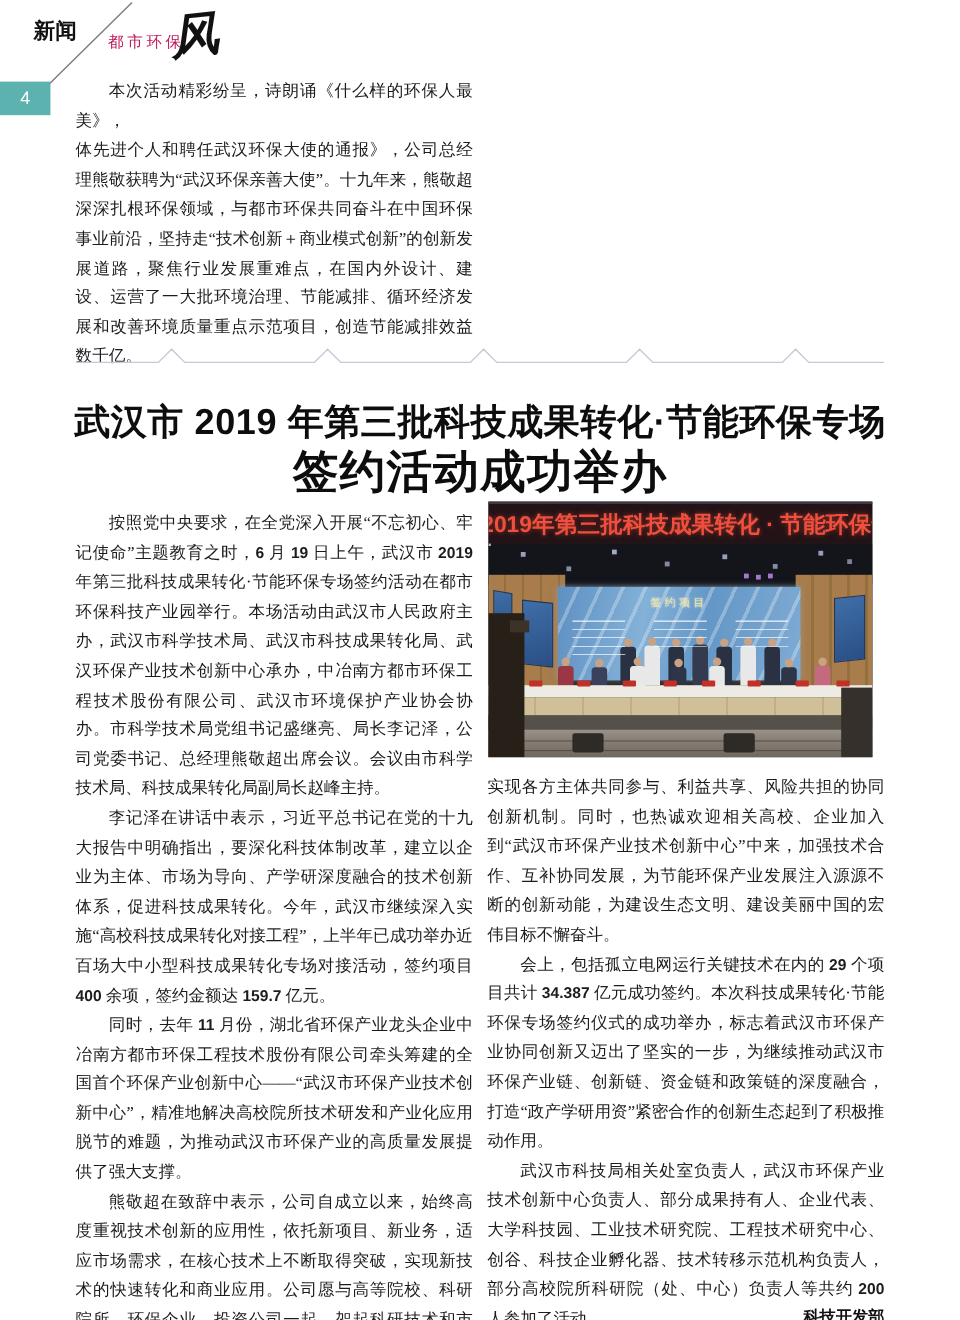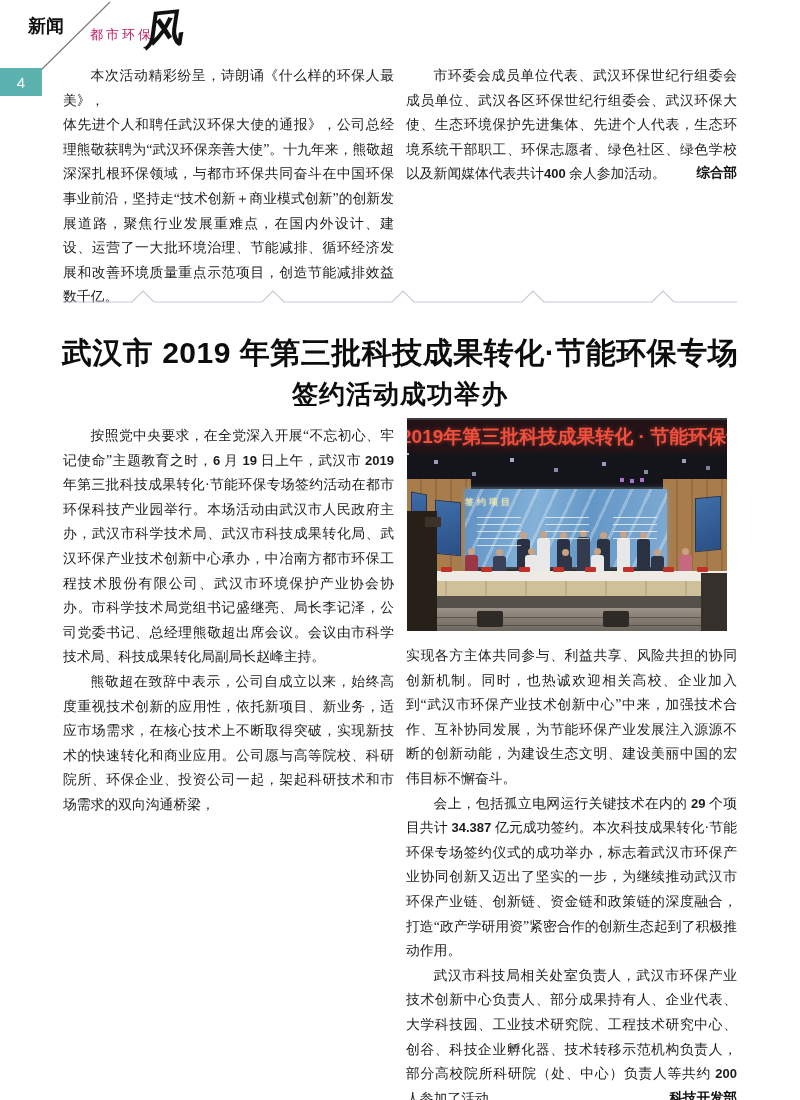--- a/index.html
+++ b/index.html
@@ -33,21 +33,21 @@
   .a2-left{left:63px;top:424px;}
   .a2-right{left:406px;top:418px;}
 
   
   .divider{position:absolute;left:63px;top:290px;}
 
   
   .headline{position:absolute;left:40px;top:331px;width:720px;text-align:center;
             font-family:"Liberation Sans","DejaVu Sans",sans-serif;font-weight:bold;color:#0d0d0d;}
   .headline .h1{font-size:30px;line-height:43px;letter-spacing:0.5px;}
-  .headline .h2{font-size:26px;line-height:41px;letter-spacing:1px;}
+  .headline .h2{font-size:38px;line-height:41px;letter-spacing:1px;}
 
   
   .photo{position:relative;width:320px;height:213px;margin-left:1px;overflow:hidden;background:#17171d;}
   .pho-banner{position:absolute;left:0;top:0;width:320px;height:33px;background:#231317;
               border-top:2px solid #3a3a40;overflow:hidden;display:flex;align-items:center;}
   .pho-banner span{white-space:nowrap;font-family:"Liberation Sans","DejaVu Sans",sans-serif;
               font-weight:bold;font-size:19px;color:#ef4f3c;margin-left:-6px;
               text-shadow:0 0 4px rgba(239,79,60,.55);}
   .scene{position:absolute;left:0;top:35px;width:320px;height:178px;background:#2a2722;}
   .ceiling{position:absolute;left:0;top:0;width:320px;height:34px;background:#14141b;}
@@ -64,21 +64,21 @@
   .side-screen{position:absolute;width:24px;height:52px;background:linear-gradient(160deg,#3f6ea8,#2a4f85);
         border:1px solid #1e3a63;}
   .ss-l1{left:28px;top:48px;transform:skewY(6deg);}
   .ss-l2{left:4px;top:40px;width:14px;height:40px;transform:skewY(10deg);}
   .ss-r1{left:288px;top:44px;transform:skewY(-6deg);}
   .big-screen{position:absolute;left:58px;top:36px;width:202px;height:78px;
         background:linear-gradient(100deg,#5e90c2 0%,#83b1d8 35%,#6497c6 60%,#7fabd4 100%);
         box-shadow:0 0 6px rgba(130,180,230,.5);}
   .big-screen::after{content:"";position:absolute;inset:0;
         background:repeating-linear-gradient(115deg,rgba(255,255,255,0) 0 14px,rgba(255,255,255,.28) 14px 17px);}
-  .screen-title{position:absolute;left:0;top:7px;width:100%;text-align:left;
+  .screen-title{position:absolute;left:0;top:7px;width:100%;text-align:center;
         font-family:"Liberation Sans","DejaVu Sans",sans-serif;font-size:9px;letter-spacing:3px;
         color:#f2e292;text-shadow:0 0 2px #fff;z-index:2;}
   .screen-lines{position:absolute;top:28px;width:44px;height:30px;z-index:2;opacity:.8;
         background:repeating-linear-gradient(180deg,rgba(255,255,255,.85) 0 1px,rgba(255,255,255,0) 1px 7px);}
   .sl1{left:12px;} .sl2{left:80px;height:22px;} .sl3{left:148px;height:22px;}
   .person{position:absolute;width:13px;border-radius:3px 3px 0 0;background:var(--c,#2a3143);}
   .person::before{content:"";position:absolute;left:3px;top:-7px;width:7px;height:7px;border-radius:50%;
         background:#c9a183;}
   .table{position:absolute;left:0;top:118px;width:320px;height:10px;background:#edebe3;z-index:5;}
   .table-front{position:absolute;left:0;top:128px;width:320px;height:15px;z-index:5;
@@ -105,37 +105,35 @@
   </svg>
   <div class="masthead-text">都市环保</div>
   <div class="masthead-calli">风</div>
   <div class="page-badge">4</div>
 
   <div class="col a1-left">
     <p class="body-p nb indent">本次活动精彩纷呈，诗朗诵《什么样的环保人最美》，</p>
     <p class="body-p nb">体先进个人和聘任武汉环保大使的通报》，公司总经理熊敬获聘为“武汉环保亲善大使”。十九年来，熊敬超深深扎根环保领域，与都市环保共同奋斗在中国环保事业前沿，坚持走“技术创新＋商业模式创新”的创新发展道路，聚焦行业发展重难点，在国内外设计、建设、运营了一大批环境治理、节能减排、循环经济发展和改善环境质量重点示范项目，创造节能减排效益数千亿。</p>
   </div>
   <div class="col a1-right">
-    <p class="body-p indent p-rel">
-      <span class="nb">市环委会成员单位代表、武汉环保世纪行组委会成员单位、武汉各区环保世纪行组委会、武汉环保大使、生态环境保护先进集体、先进个人代表，生态环境系统干部职工、环保志愿者、绿色社区、绿色学校以及新闻媒体代表共计<span class="num">400</span> 余人参加活动。</span>
-      <span class="sig">综合部</span>
-    </p>
   </div>
 
   <svg class="divider" width="674" height="14">
     <path d="M0 12 H69 L80 1 L91 12 H199 L210 1 L221 12 H329 L340 1 L351 12 H459 L470 1 L481 12 H589 L600 1 L611 12 H674" fill="none" stroke="#c7c7d8" stroke-width="1.2"></path>
   </svg>
 
   <div class="headline">
     <div class="h1">武汉市 2019 年第三批科技成果转化·节能环保专场</div>
     <div class="h2">签约活动成功举办</div>
   </div>
 
   <div class="col a2-left">
     <p class="body-p nb indent">按照党中央要求，在全党深入开展“不忘初心、牢记使命”主题教育之时，<span class="num">6</span> 月 <span class="num">19</span> 日上午，武汉市 <span class="num">2019</span> 年第三批科技成果转化·节能环保专场签约活动在都市环保科技产业园举行。本场活动由武汉市人民政府主办，武汉市科学技术局、武汉市科技成果转化局、武汉环保产业技术创新中心承办，中冶南方都市环保工程技术股份有限公司、武汉市环境保护产业协会协办。市科学技术局党组书记盛继亮、局长李记泽，公司党委书记、总经理熊敬超出席会议。会议由市科学技术局、科技成果转化局副局长赵峰主持。</p>
+    <p class="body-p nb indent">李记泽在讲话中表示，习近平总书记在党的十九大报告中明确指出，要深化科技体制改革，建立以企业为主体、市场为导向、产学研深度融合的技术创新体系，促进科技成果转化。今年，武汉市继续深入实施“高校科技成果转化对接工程”，上半年已成功举办近百场大中小型科技成果转化专场对接活动，签约项目 <span class="num">400</span> 余项，签约金额达 <span class="num">159.7</span> 亿元。</p>
+    <p class="body-p nb indent">同时，去年 <span class="num">11</span> 月份，湖北省环保产业龙头企业中冶南方都市环保工程技术股份有限公司牵头筹建的全国首个环保产业创新中心——“武汉市环保产业技术创新中心”，精准地解决高校院所技术研发和产业化应用脱节的难题，为推动武汉市环保产业的高质量发展提供了强大支撑。</p>
     <p class="body-p nb indent">熊敬超在致辞中表示，公司自成立以来，始终高度重视技术创新的应用性，依托新项目、新业务，适应市场需求，在核心技术上不断取得突破，实现新技术的快速转化和商业应用。公司愿与高等院校、科研院所、环保企业、投资公司一起，架起科研技术和市场需求的双向沟通桥梁，</p>
   </div>
 
   <div class="col a2-right">
 
     <div class="photo">
       <div class="pho-banner">
         <span>2019年第三批科技成果转化 · 节能环保专场签约活</span>
       </div>
       <div class="scene">

